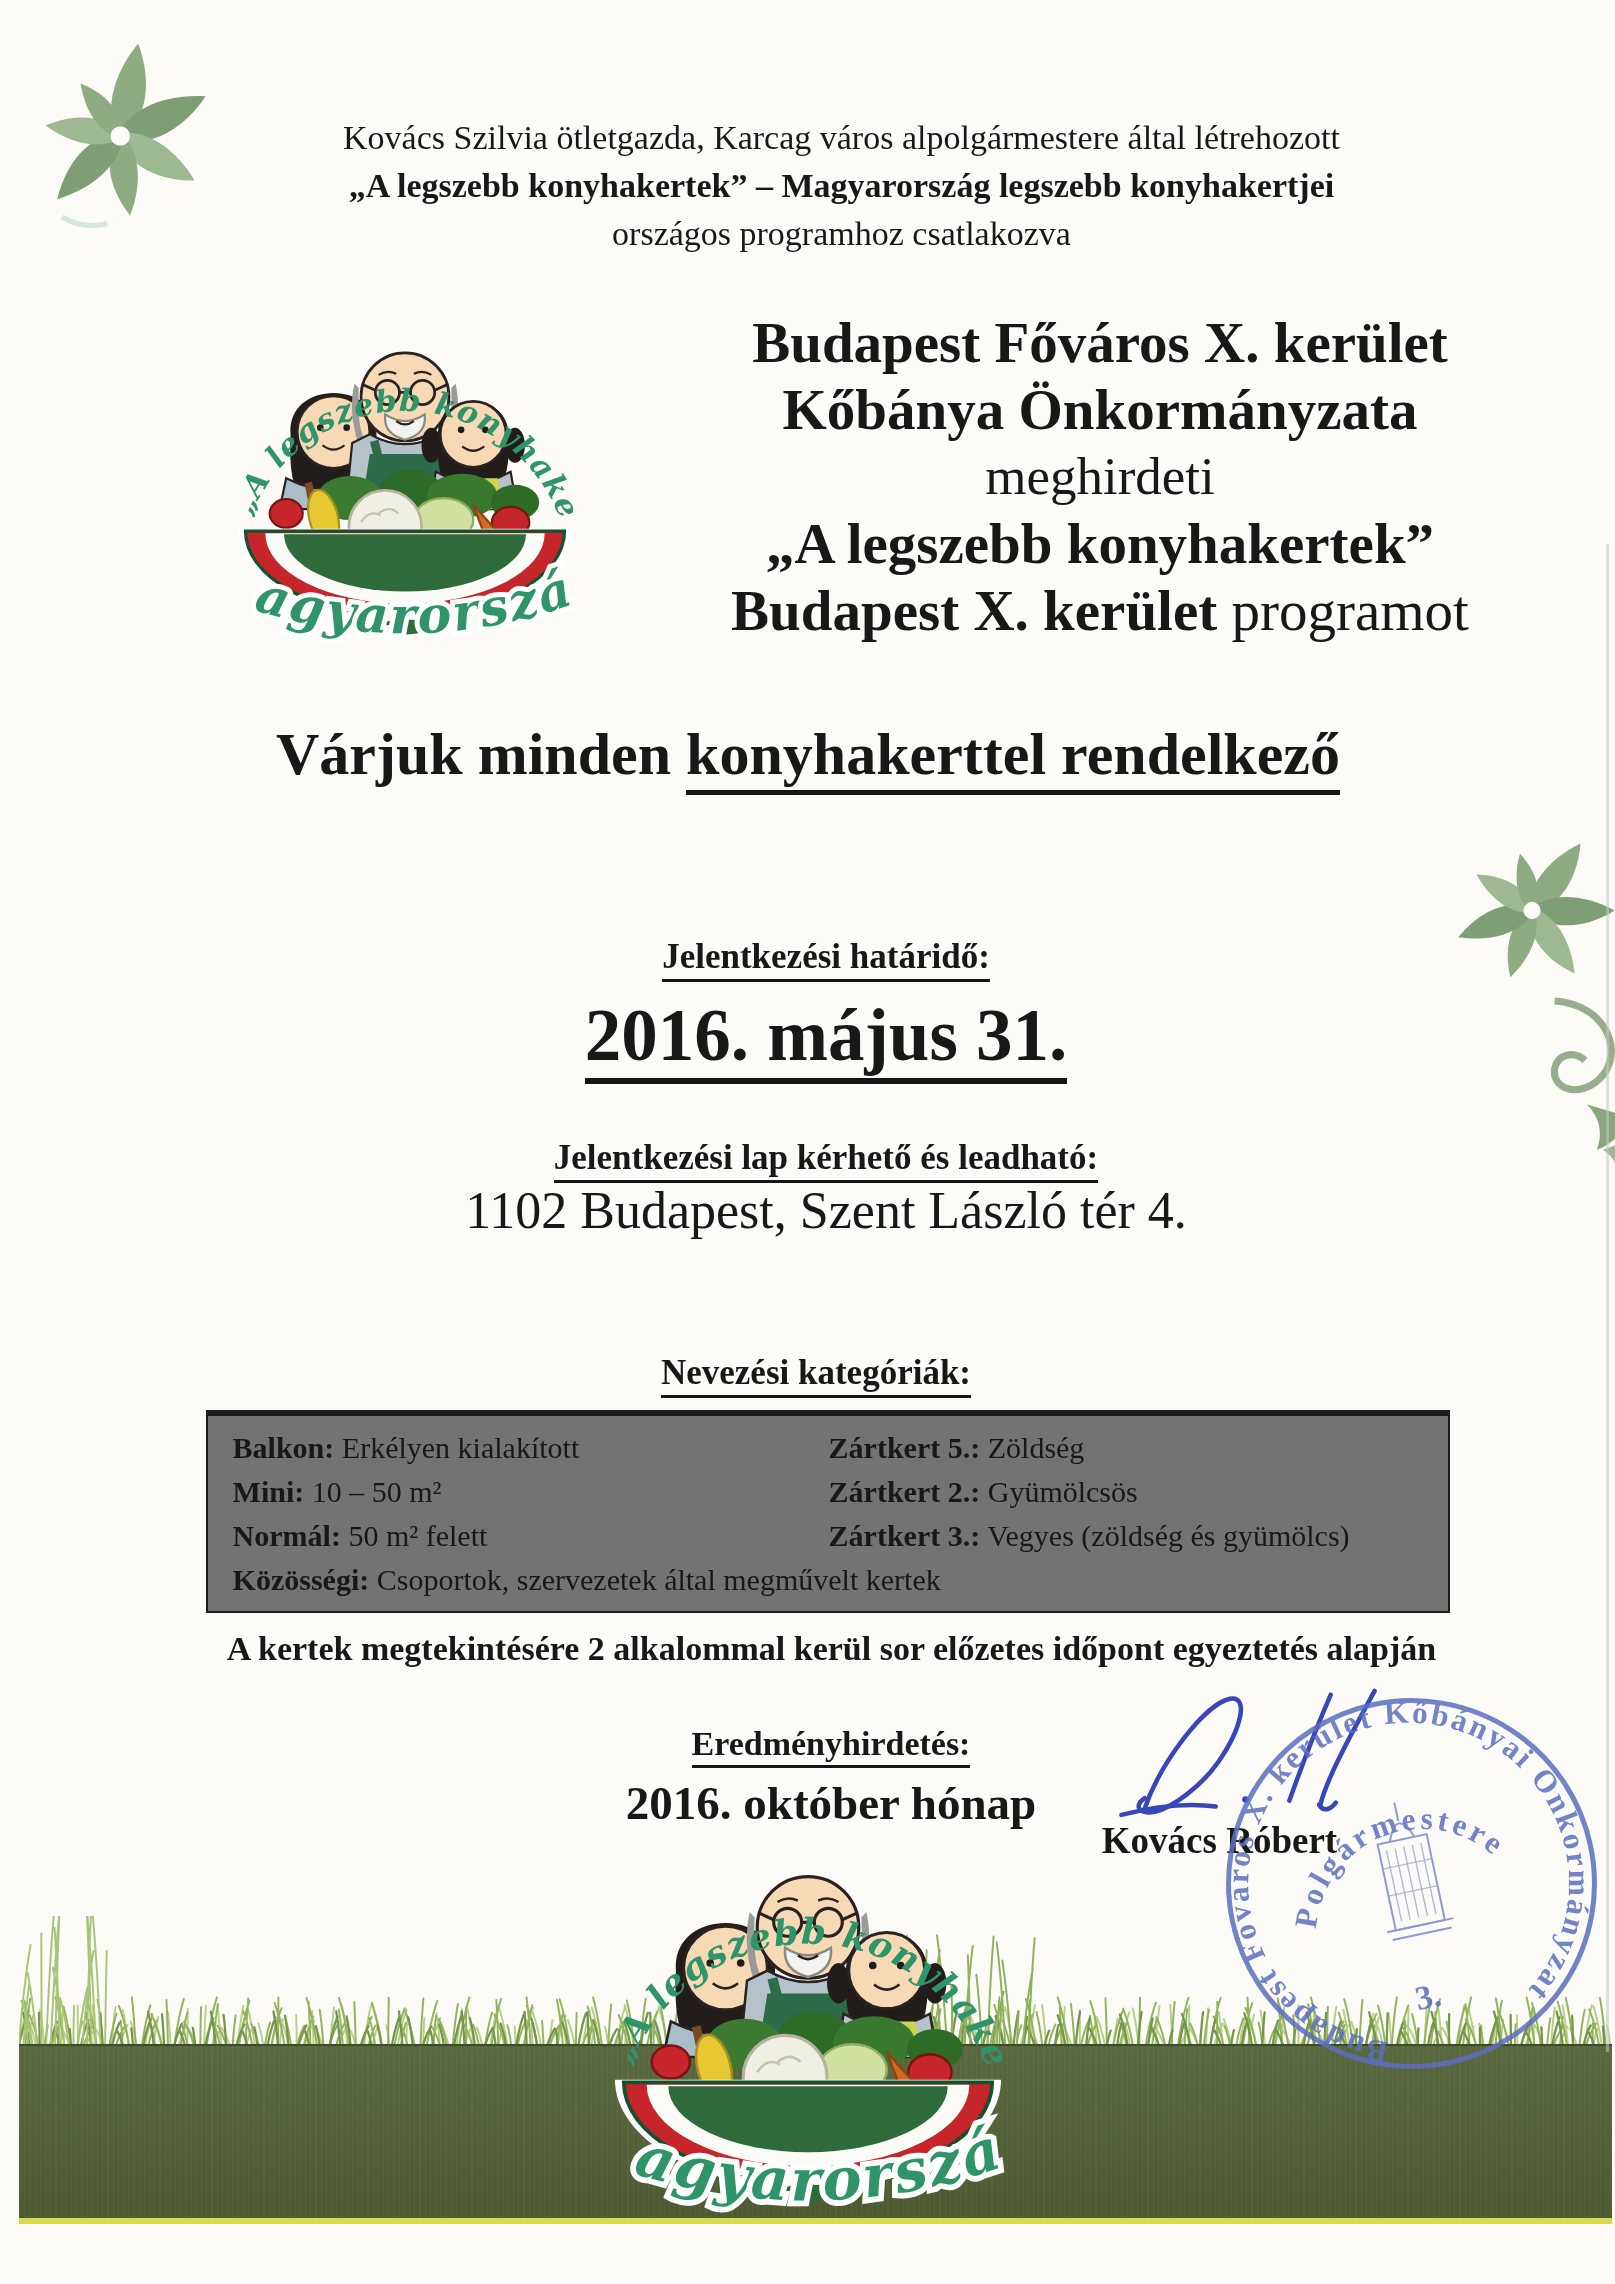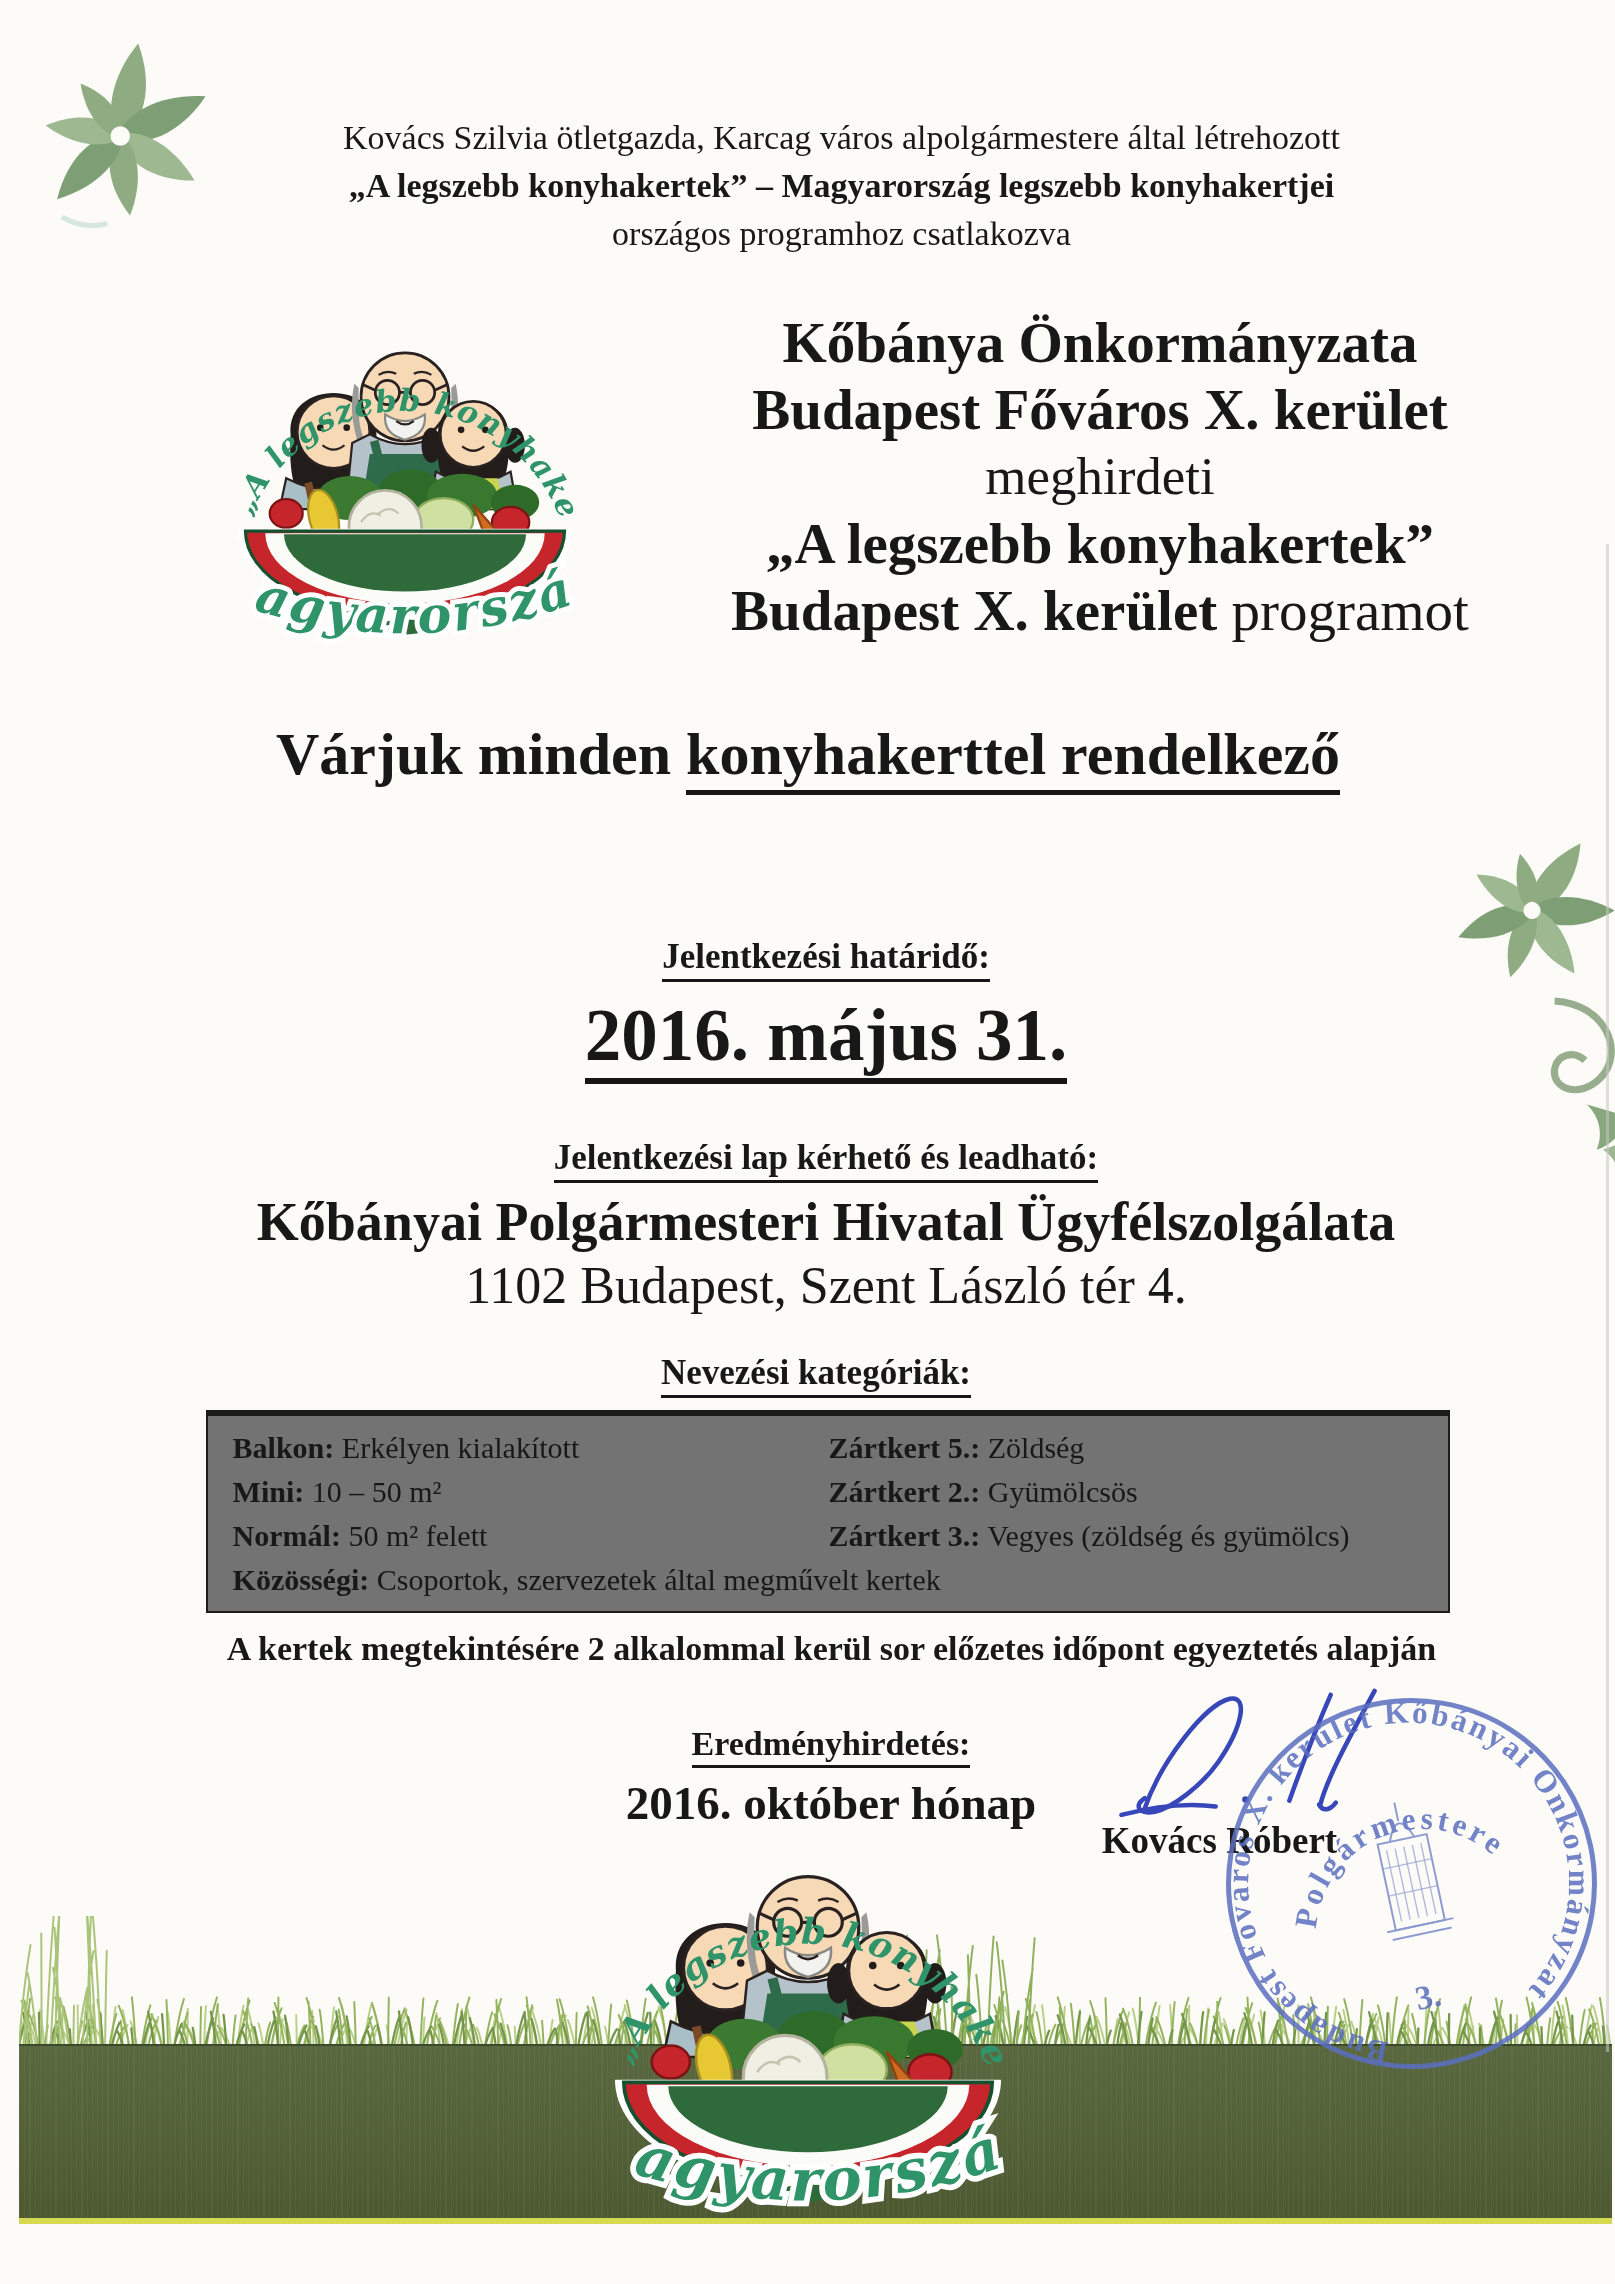--- a/index.html
+++ b/index.html
@@ -185,42 +185,41 @@
     <div>országos programhoz csatlakozva</div>
   </div>
 
   
   <svg class="logo-svg" style="left:185px; top:269px;" width="440" height="391" viewBox="0 0 400 355">
     <use href="#logo-art"></use>
   </svg>
 
   
   <div class="abs ctr announce">
+    <div>Budapest Főváros X. kerület</div>
     <div>Kőbánya Önkormányzata</div>
-    <div>Budapest Főváros X. kerület</div>
     <div class="l3">meghirdeti</div>
     <div>„A legszebb konyhakertek”</div>
     <div><span>Budapest X. kerület</span><span class="reg"> programot</span></div>
   </div>
 
   
   <div class="abs ctr appeal">
     <div><span>Várjuk minden </span><span class="uw">konyhakerttel rendelkező</span></div>
   </div>
 
   
   <div class="abs ctr deadline">
     <div class="lbl"><span class="ul-s">Jelentkezési határidő:</span></div>
     <div class="date"><span class="ul-b">2016. május 31.</span></div>
   </div>
 
   
   <div class="abs ctr application">
     <div class="lbl"><span class="ul-s">Jelentkezési lap kérhető és leadható:</span></div>
-    <div class="office">Kőbányai Polgármesteri Hivatal Ügyfélszolgálata</div>
     <div class="addr">1102 Budapest, Szent László tér 4.</div>
   </div>
 
   
   <div class="abs ctr cat-title"><span class="ul-s">Nevezési kategóriák:</span></div>
 
   <div class="abs cat-table">
     <div><span class="cat-label">Balkon:</span><span> Erkélyen kialakított</span></div>
     <div><span class="cat-label">Zártkert 5.:</span><span> Zöldség</span></div>
     <div><span class="cat-label">Mini:</span><span> 10 – 50 m²</span></div>

